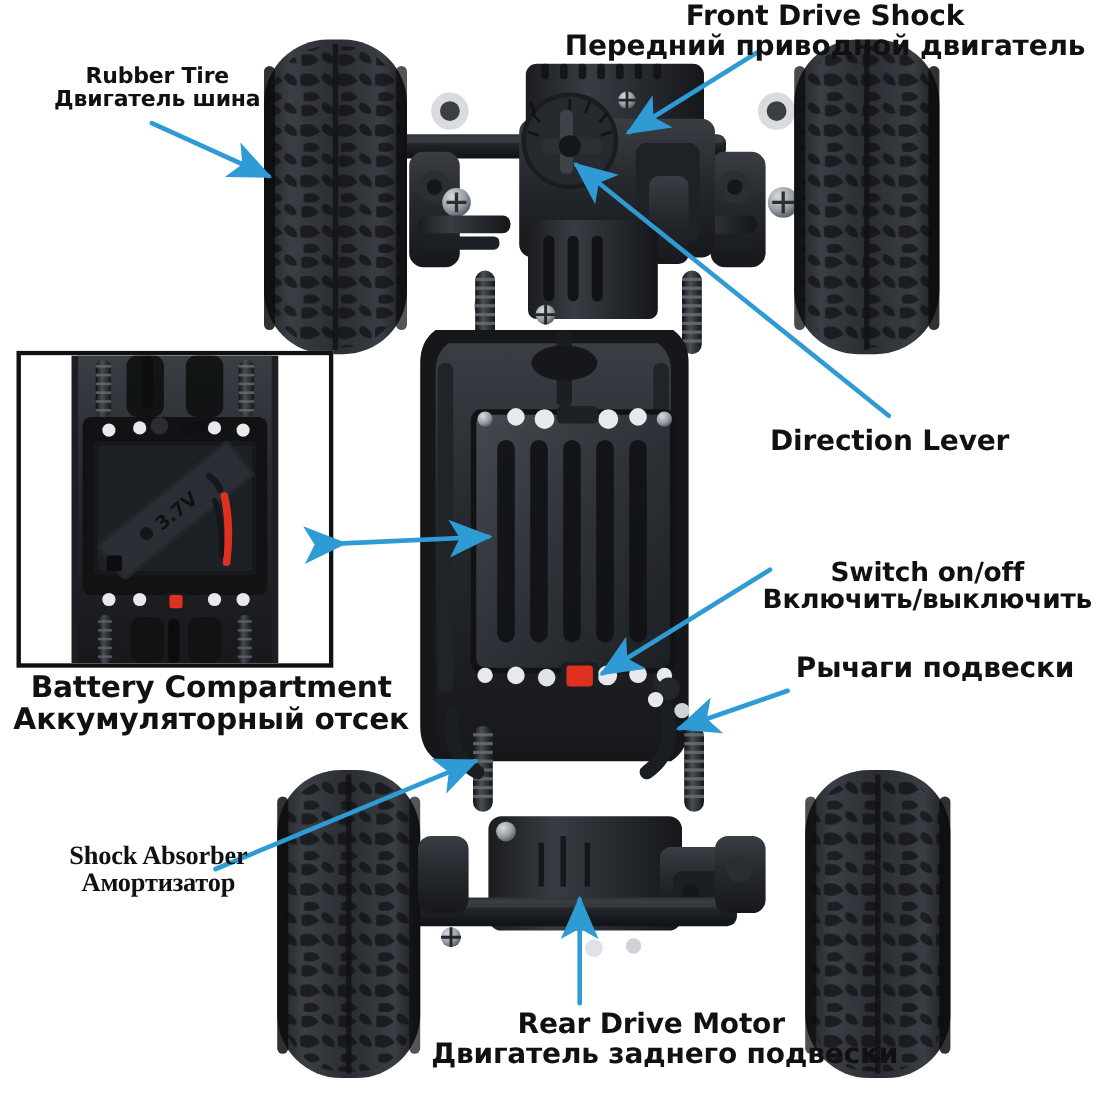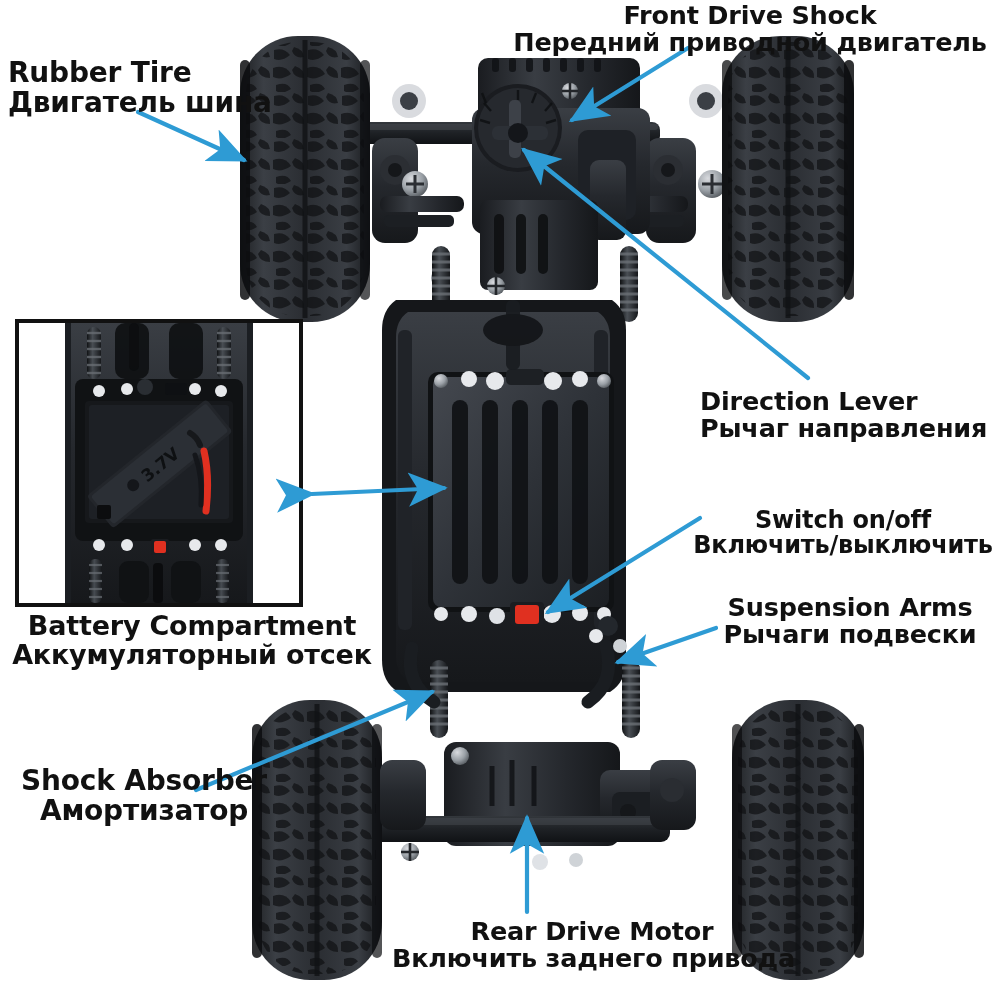--- a/index.html
+++ b/index.html
@@ -12,26 +12,26 @@
            letter-spacing:-0.2px;white-space:nowrap;}
   .callout .en{display:block;}
   .callout .ru{display:block;}
   .c-center{text-align:center;}
 
   
   #lbl-front   {left:500px; top:2px;  width:500px; font-size:25.5px;}
   #lbl-front .en{font-size:25.5px;}
   #lbl-front .ru{font-size:25.5px;}
 
-  #lbl-tire    {left:8px;   top:58px; width:270px; font-size:28px; }
+  #lbl-tire    {left:8px;   top:58px; width:270px; font-size:20px; text-align:center;}
   #lbl-dir     {left:700px; top:388px;width:300px; font-size:25.5px; }
   #lbl-switch  {left:686px; top:508px;width:314px; font-size:24px; text-align:center;}
   #lbl-susp    {left:700px; top:594px;width:300px; font-size:25.5px; text-align:center;}
   #lbl-batt    {left:2px;   top:612px;width:380px; font-size:27px; text-align:center;}
-  #lbl-shock   {left:8px;   top:766px;width:272px; font-size:28px;  text-align:center;}
+  #lbl-shock   {left:8px;   top:766px;width:272px; font-size:24px;  text-align:center;font-family:Liberation Serif, serif;}
   #lbl-rear    {left:345px; top:918px;width:400px; font-size:25.5px; text-align:center;margin-left:47px;}
 
   
   #inset{position:absolute;left:15px;top:319px;width:288px;height:288px;
          border:4px solid #111;background:#fff;box-sizing:border-box;overflow:hidden;}
   #inset svg{display:block;}
 
   
   #art, #arrows{position:absolute;left:0;top:0;width:1000px;height:1000px;}
   #arrows{pointer-events:none;}
@@ -467,41 +467,39 @@
     <span class="ru">Передний приводной двигатель</span>
   </div>
 
   <div class="callout" id="lbl-tire">
     <span class="en">Rubber Tire</span>
     <span class="ru">Двигатель шина</span>
   </div>
 
   <div class="callout" id="lbl-dir">
     <span class="en">Direction Lever</span>
-    <span class="ru">Рычаг направления</span>
   </div>
 
   <div class="callout" id="lbl-switch">
     <span class="en">Switch on/off</span>
     <span class="ru">Включить/выключить</span>
   </div>
 
   <div class="callout" id="lbl-susp">
-    <span class="en">Suspension Arms</span>
     <span class="ru">Рычаги подвески</span>
   </div>
 
   <div class="callout" id="lbl-batt">
     <span class="en">Battery Compartment</span>
     <span class="ru">Аккумуляторный отсек</span>
   </div>
 
   <div class="callout" id="lbl-shock">
     <span class="en">Shock Absorber</span>
     <span class="ru">Амортизатор</span>
   </div>
 
   <div class="callout" id="lbl-rear">
     <span class="en">Rear Drive Motor</span>
-    <span class="ru">Включить заднего привода</span>
+    <span class="ru">Двигатель заднего подвески</span>
   </div>
 
 </div>
 
 </body></html>

